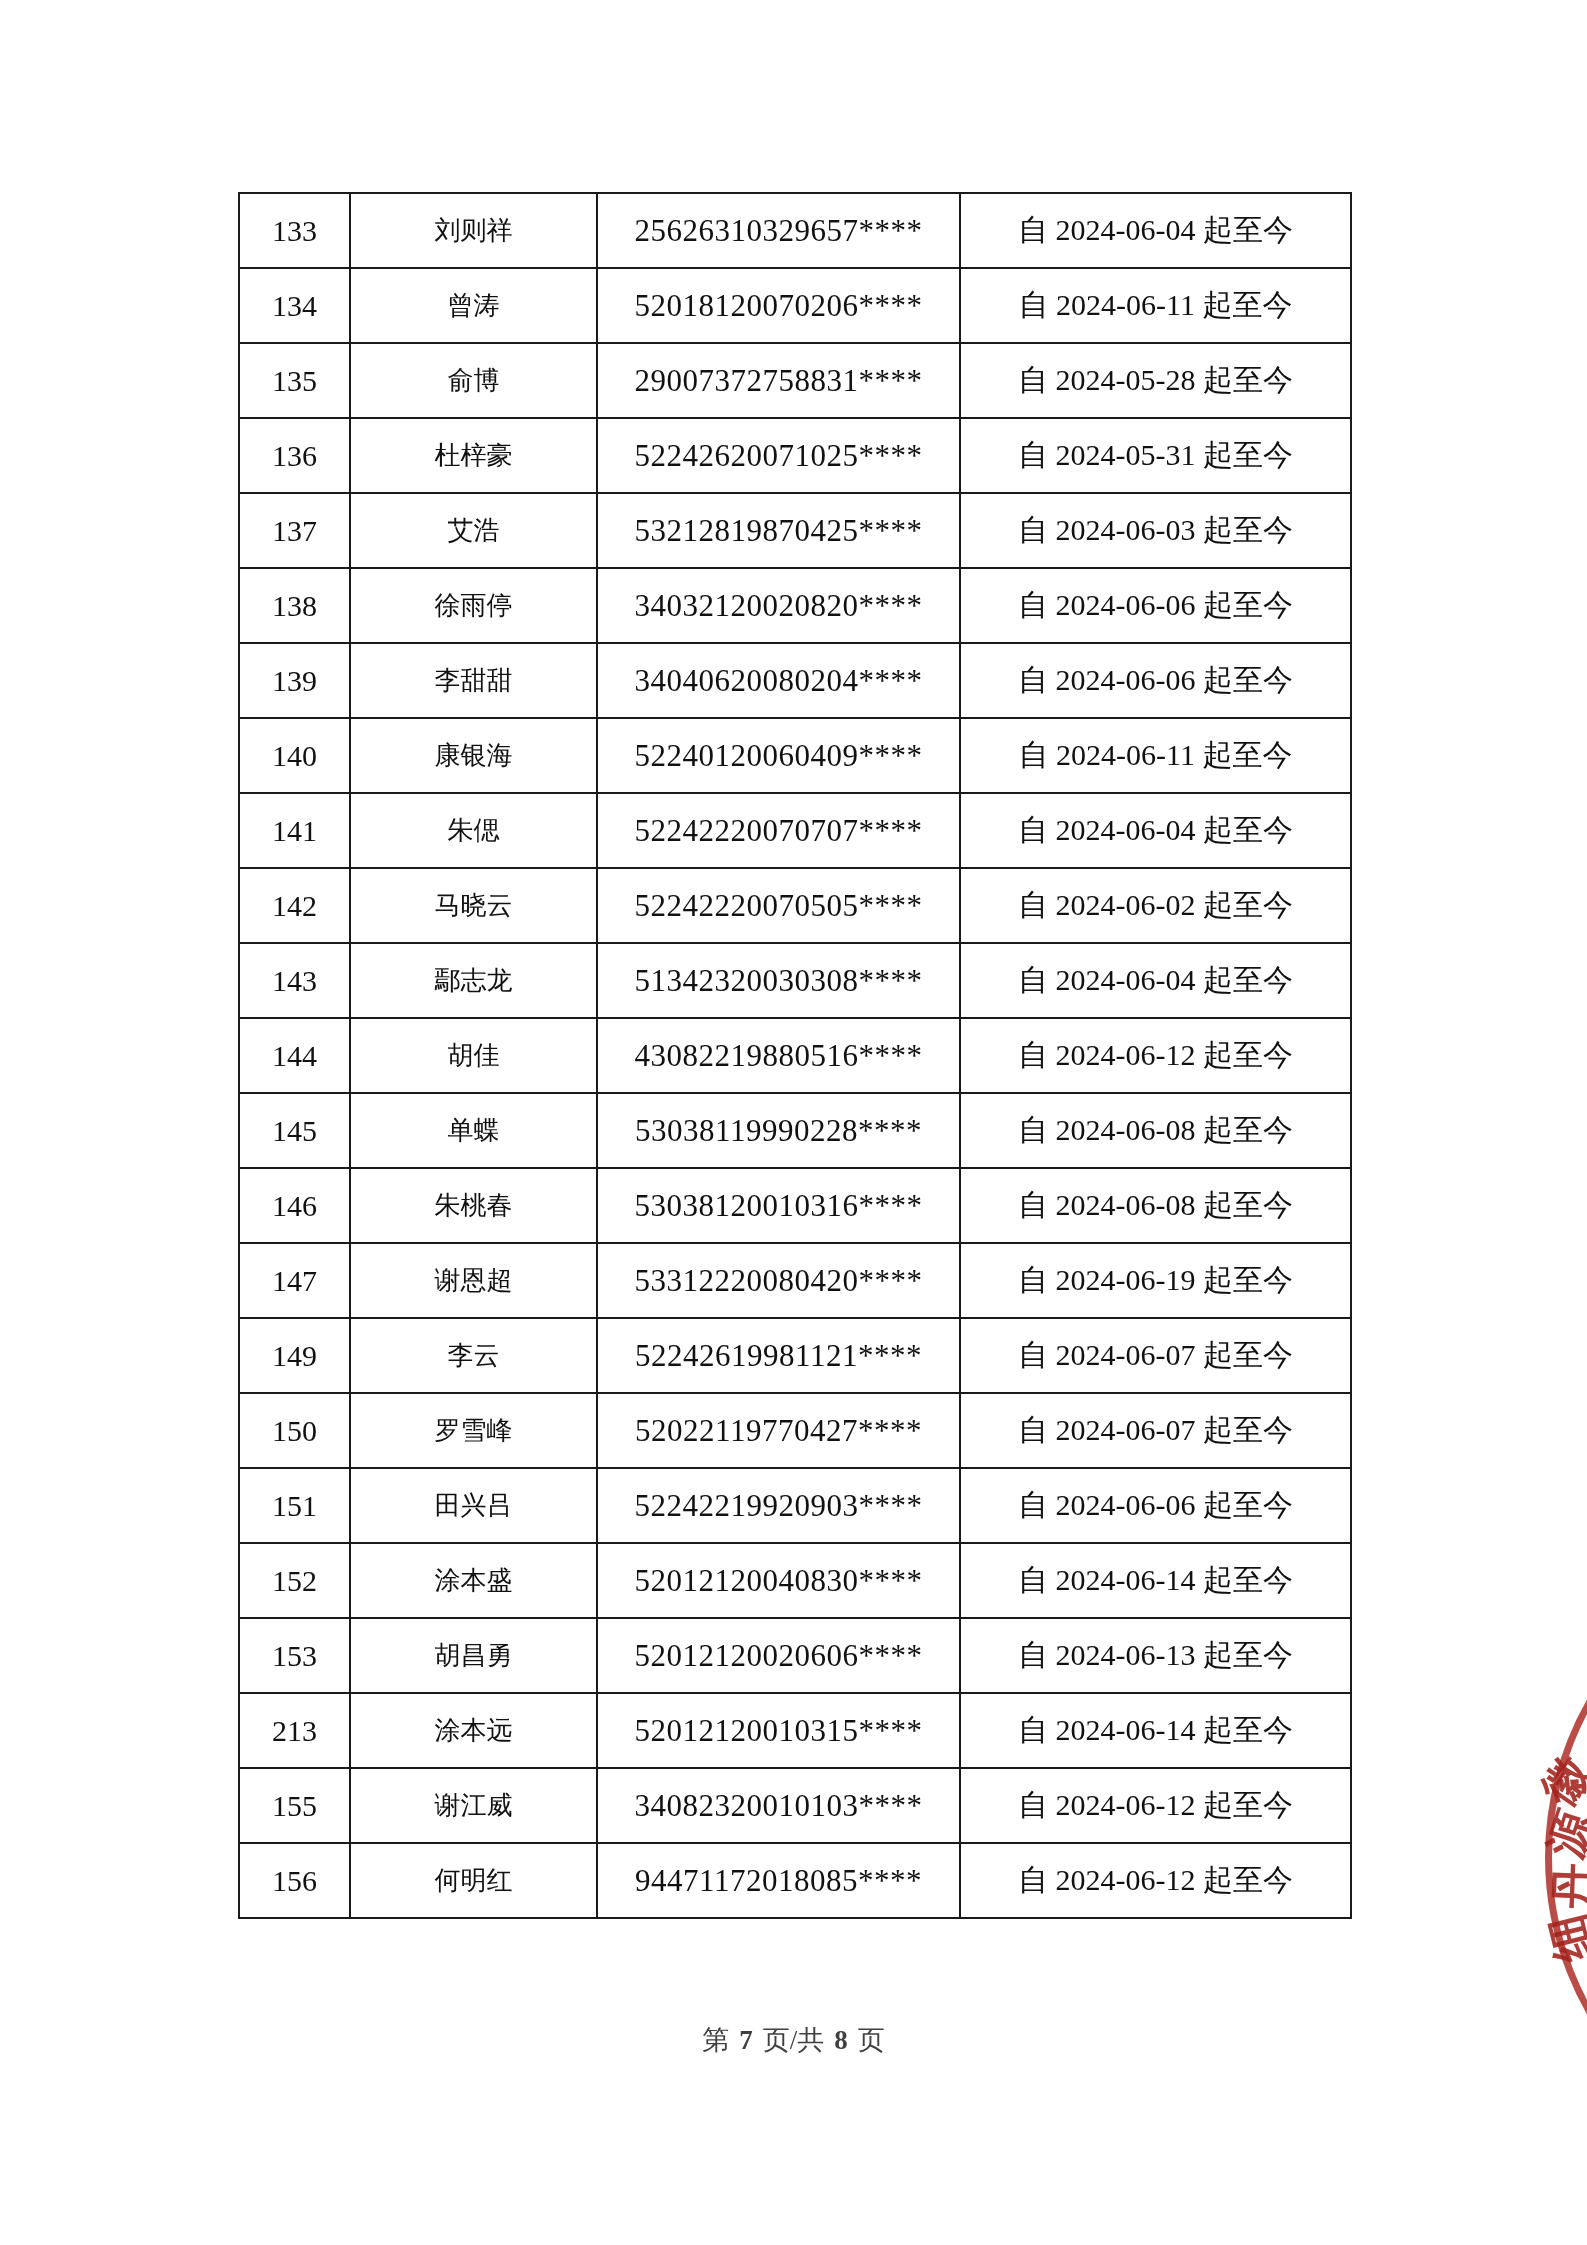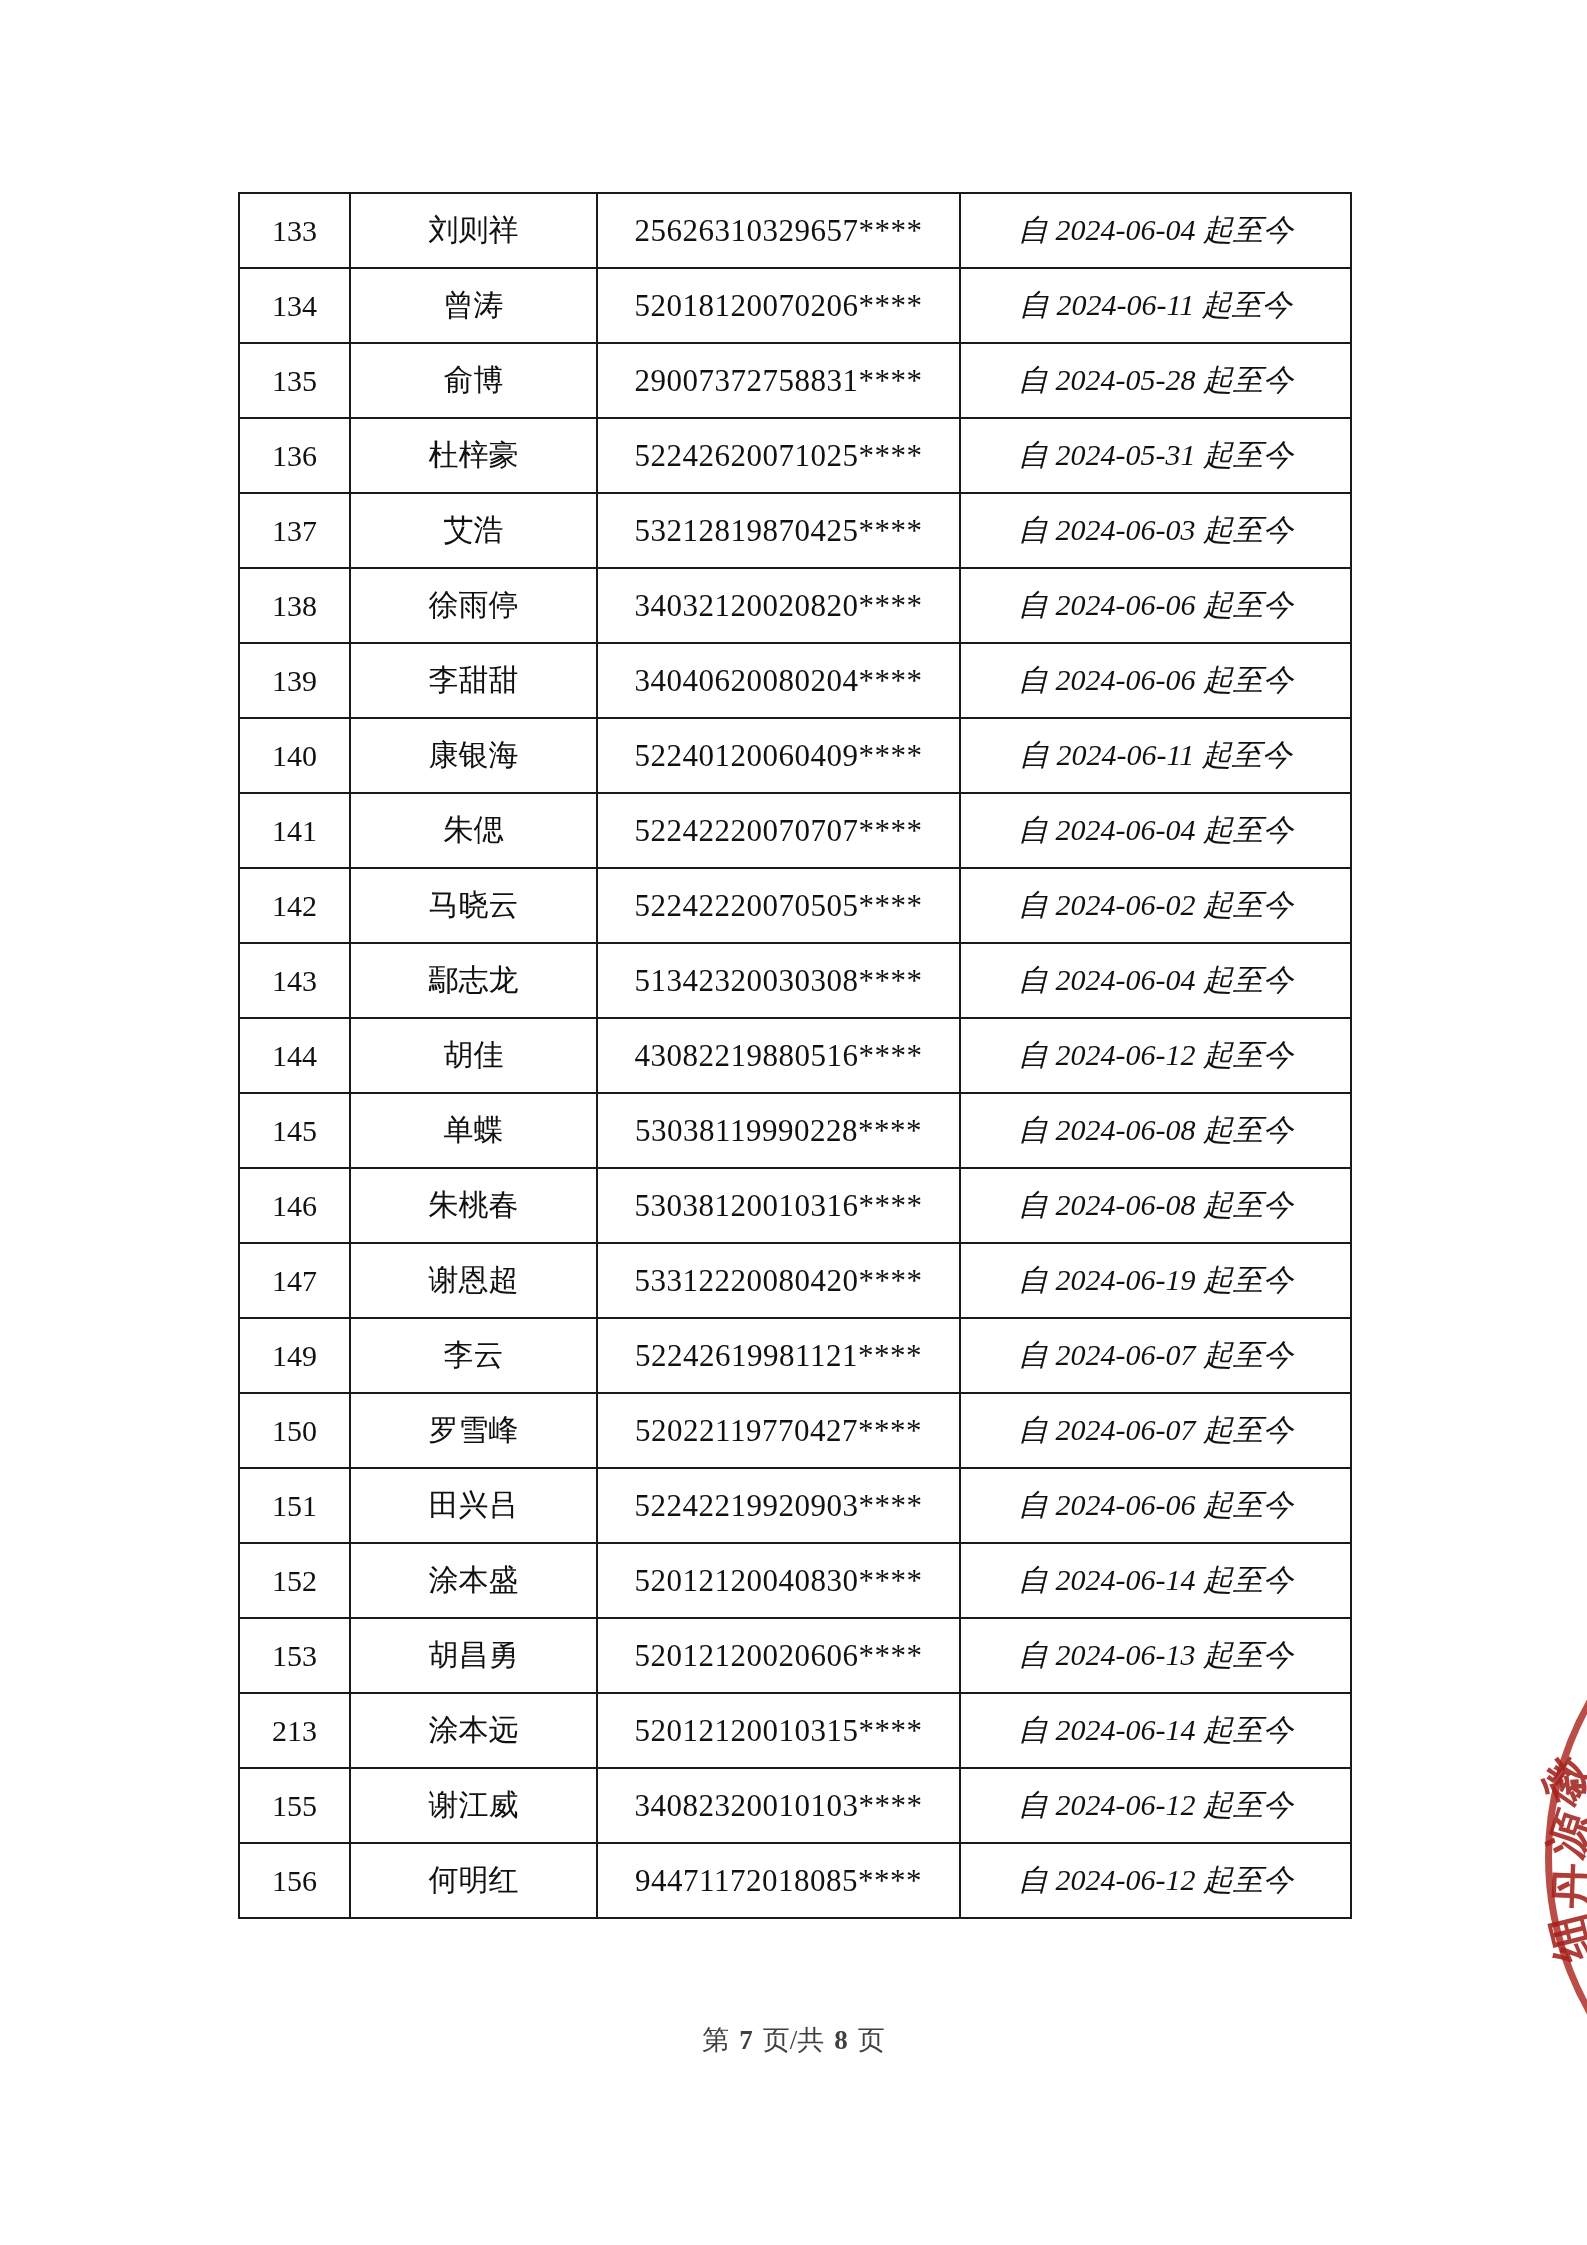--- a/index.html
+++ b/index.html
@@ -30,23 +30,23 @@
   table.roster td {
     border: 2px solid #1a1a1a;
     height: 73px;
     text-align: center;
     vertical-align: middle;
     padding: 0;
     white-space: nowrap;
     overflow: hidden;
   }
   td.cell-no   { font-size: 30px; }
-  td.cell-name { font-size: 30px; }
+  td.cell-name { font-size: 26px; }
   td.cell-id   { font-size: 31px; letter-spacing: 0.5px; }
-  td.cell-date { font-size: 30px; font-style: italic; }
+  td.cell-date { font-size: 30px; }
   .footer {
     position: absolute;
     top: 2022px;
     left: 0;
     width: 100%;
     text-align: center;
     font-size: 27px;
     color: #404040;
   }
   .footer .pagenum {

